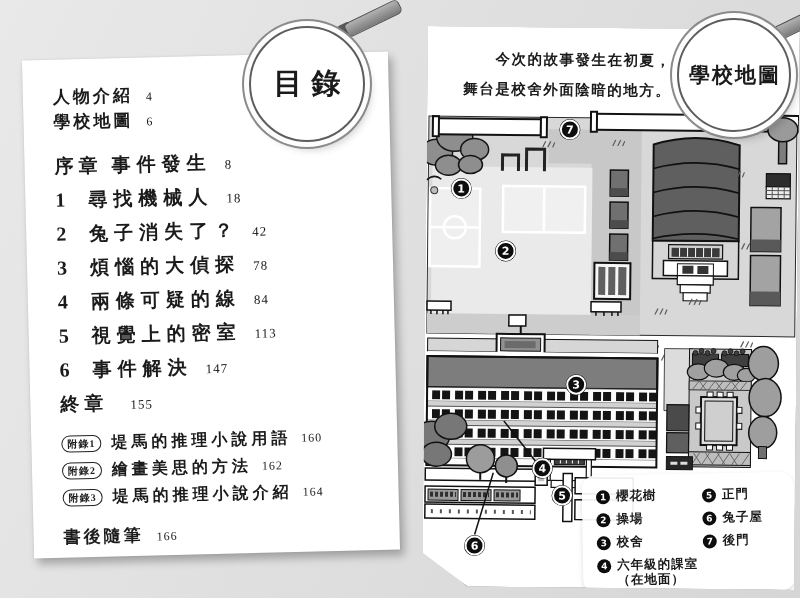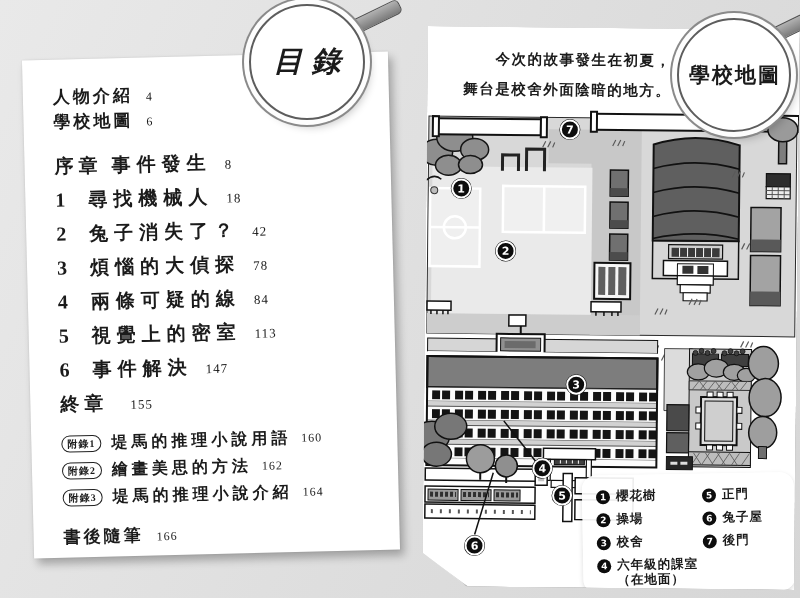--- a/index.html
+++ b/index.html
@@ -30,21 +30,21 @@
   .badge{border:1.6px solid #222;border-radius:9px;font-size:10px;font-weight:700;
          padding:0 5px;line-height:15px;margin-right:10px;letter-spacing:1px;white-space:nowrap;}
   .atitle{font-size:16px;font-weight:700;letter-spacing:4px;}
   .arow .pg{margin-left:10px;}
   .afterrow{display:flex;align-items:baseline;margin-top:17px;}
 
   
   .lens{position:absolute;border-radius:50%;background:#fff;border:2px solid #5d5d5d;
         box-shadow:0 0 0 5px #fdfdfd,0 0 0 7px #8a8a8a,5px 7px 9px rgba(0,0,0,.22);
         display:flex;align-items:center;justify-content:center;z-index:6;}
-  .lens-l{left:249px;top:4px;width:112px;height:112px;font-style:italic;}
+  .lens-l{left:249px;top:26px;width:112px;height:112px;}
   .lens-r{left:677px;top:18px;width:110px;height:110px;}
   .lens-title{font-weight:700;}
   .lt-l{font-size:29px;letter-spacing:9px;text-indent:9px;}
   .lt-r{font-size:21px;letter-spacing:2px;text-indent:2px;}
   .handle{position:absolute;height:13px;background:linear-gradient(#b2b2b2,#7a7a7a);
           border:1.5px solid #4e4e4e;border-radius:5px;z-index:5;transform-origin:left center;}
   .handle-l{left:346px;top:24px;width:58px;transform:rotate(-26deg);}
   .handle-r{left:770px;top:30px;width:52px;transform:rotate(-26deg);}
   .ferrule{position:absolute;width:13px;height:15px;background:#585858;border-radius:3px;
            z-index:4;transform-origin:left center;}

